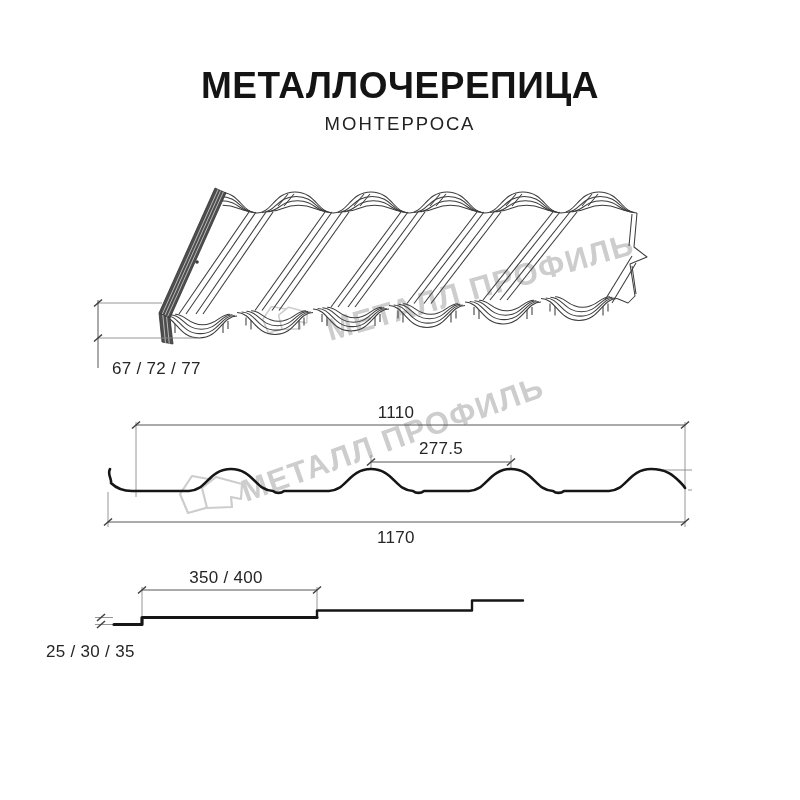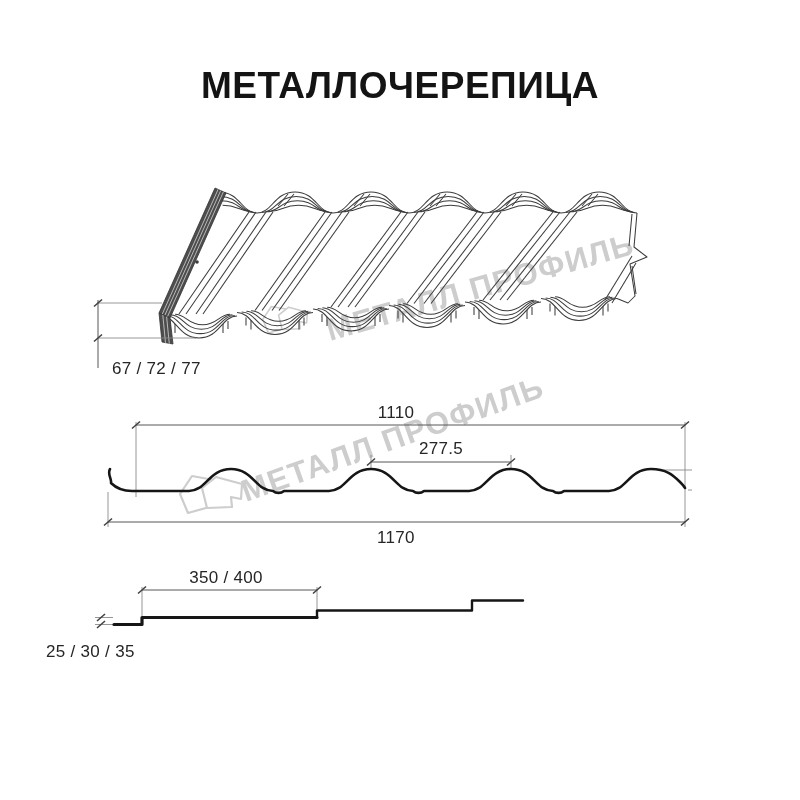--- a/index.html
+++ b/index.html
@@ -20,20 +20,21 @@
           fill:var(--wm,#cdcdcd);letter-spacing:1.5px;}
   .wmlogo{stroke:var(--wm,#cdcdcd);stroke-width:2.2;fill:#fff;stroke-linejoin:round;}
   .strip{fill:#4d4d4d;stroke:#333;stroke-width:.8;}
   .striplight{stroke:#c6c6c6;stroke-width:.9;fill:none;}
 </style>
 </head>
 <body>
 
 <div class="page">
   <div class="title">МЕТАЛЛОЧЕРЕПИЦА</div>
+  <div class="subtitle">МОНТЕРРОСА</div>
 
   <svg class="canvas" width="800" height="800" viewBox="0 0 800 800">
     <defs>
       <g id="wm-logo">
         <path d="M1,20 L13,2 L35,6 L34,32 L9,39 Z"></path>
         <path d="M23,14 L37,3 L63,10 L62,25 L52,23 L53,33 L28,34 Z"></path>
       </g>
     </defs>
 
     <g>

